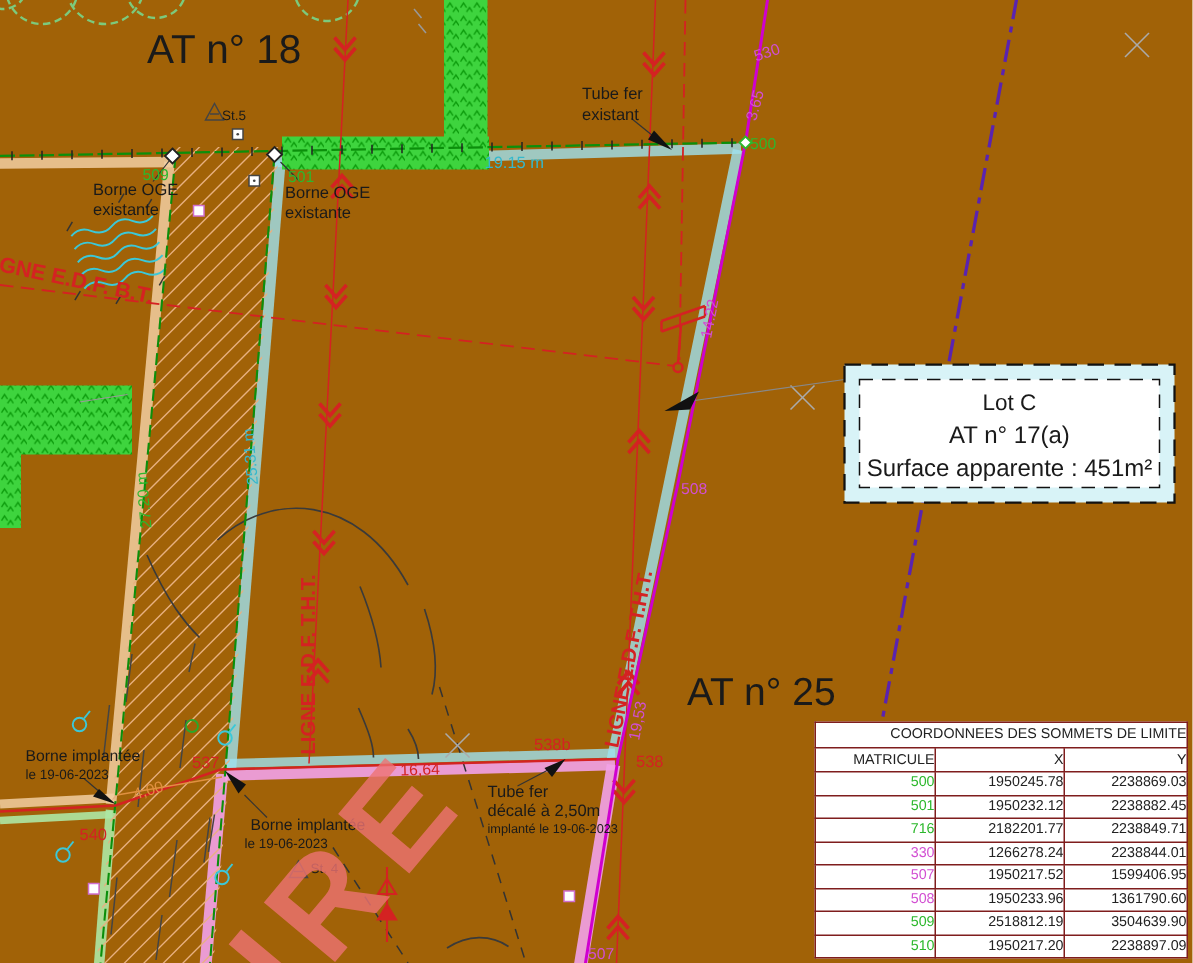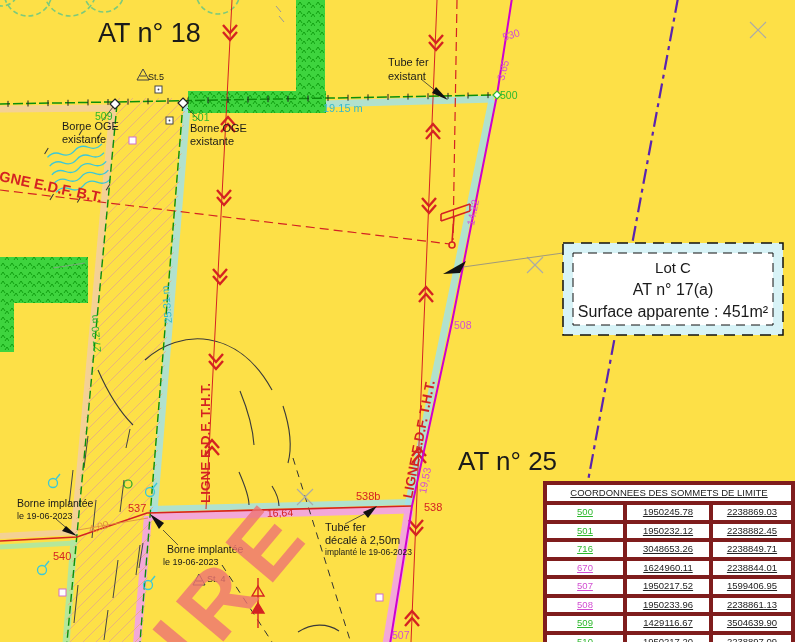--- a/index.html
+++ b/index.html
@@ -1,29 +1,29 @@
 <!DOCTYPE html>
 <html><head>
 <meta charset="utf-8">
 <style>
   html,body{margin:0;padding:0;background:#fff;}
-  #stage{position:relative;width:795px;height:642px;overflow:hidden;background:#fde047;
+  #stage{position:relative;width:795px;height:642px;overflow:hidden;background:#a16207;
          font-family:"Liberation Sans",sans-serif;}
   #mapsvg{position:absolute;left:0;top:0;}
   text{font-family:"Liberation Sans",sans-serif;}
   .lbl-black{fill:#1a1a1a;}
   .lbl-red{fill:#d42222;}
   .lbl-green{fill:#2db82d;}
   .lbl-magenta{fill:#d24fd2;}
   .lbl-cyan{fill:#35b8cc;}
   .lbl-orange{fill:#e09040;}
   #coordtable{position:absolute;left:543px;top:481px;width:248px;background:#fff;
               border-collapse:collapse;table-layout:fixed;font-size:9.5px;color:#222;}
-  #coordtable td,#coordtable th{border:4px solid #7f1d1d;text-align:center;height:14.5px;
-              line-height:14.5px;padding:0;font-weight:normal;overflow:hidden;white-space:nowrap;text-decoration:underline;}
+  #coordtable td,#coordtable th{border:1px solid #7f1d1d;text-align:right;height:14.5px;
+              line-height:14.5px;padding:0;font-weight:normal;overflow:hidden;white-space:nowrap;}
   #coordtable .ttl{font-size:9.5px;height:16px;line-height:16px;}
   #coordtable .hdr{height:15px;line-height:15px;}
   #coordtable col.c1{width:80px;} #coordtable col.c2{width:86px;} #coordtable col.c3{width:82px;}
   .mgreen{color:#2db82d;} .mmagenta{color:#d24fd2;}
 </style>
 </head>
 <body>
 
 <div id="stage">
 <svg id="mapsvg" width="795" height="642" viewBox="0 0 795 642">
@@ -392,55 +392,60 @@
 <table id="coordtable">
   <colgroup>
         <col class="c1">
         <col class="c2">
         <col class="c3">
       </colgroup>
   <thead>
     <tr>
           <th colspan="3" class="ttl">COORDONNEES DES SOMMETS DE LIMITE</th>
         </tr>
+    <tr>
+      <th class="hdr">MATRICULE</th>
+      <th class="hdr">X</th>
+      <th class="hdr">Y</th>
+    </tr>
   </thead>
   <tbody>
         <tr>
           <td class="mgreen">500</td>
           <td>1950245.78</td>
           <td>2238869.03</td>
         </tr>
         <tr>
           <td class="mgreen">501</td>
           <td>1950232.12</td>
           <td>2238882.45</td>
         </tr>
         <tr>
           <td class="mgreen">716</td>
-          <td>3048653.26</td>
+          <td>2182201.77</td>
           <td>2238849.71</td>
         </tr>
         <tr>
-          <td class="mmagenta">670</td>
-          <td>1624960.11</td>
+          <td class="mmagenta">330</td>
+          <td>1266278.24</td>
           <td>2238844.01</td>
         </tr>
         <tr>
           <td class="mmagenta">507</td>
           <td>1950217.52</td>
           <td>1599406.95</td>
         </tr>
         <tr>
           <td class="mmagenta">508</td>
           <td>1950233.96</td>
-          <td>2238861.13</td>
+          <td>1361790.60</td>
         </tr>
         <tr>
           <td class="mgreen">509</td>
-          <td>1429116.67</td>
+          <td>2518812.19</td>
           <td>3504639.90</td>
         </tr>
         <tr>
           <td class="mgreen">510</td>
           <td>1950217.20</td>
           <td>2238897.09</td>
         </tr>
       </tbody>
 </table>
 </div>

